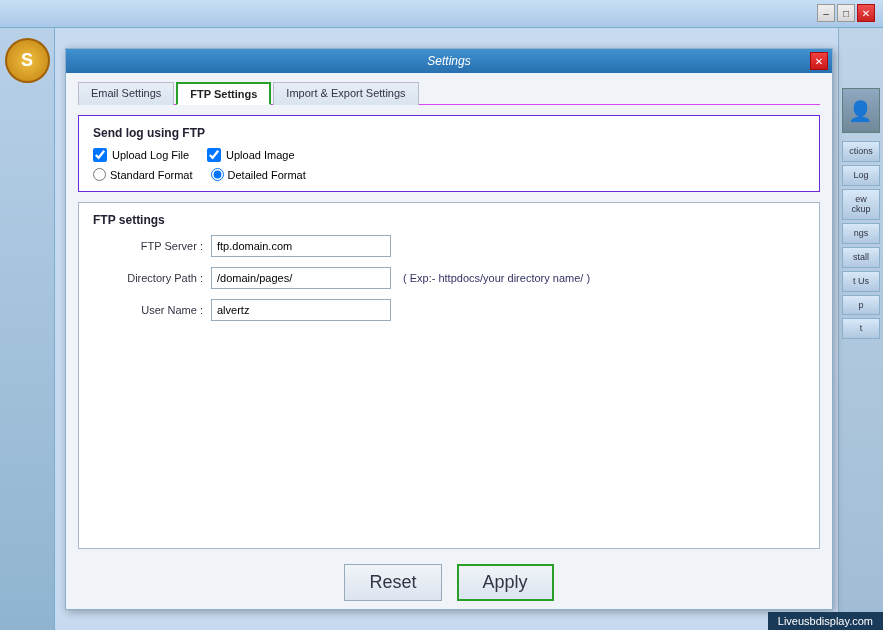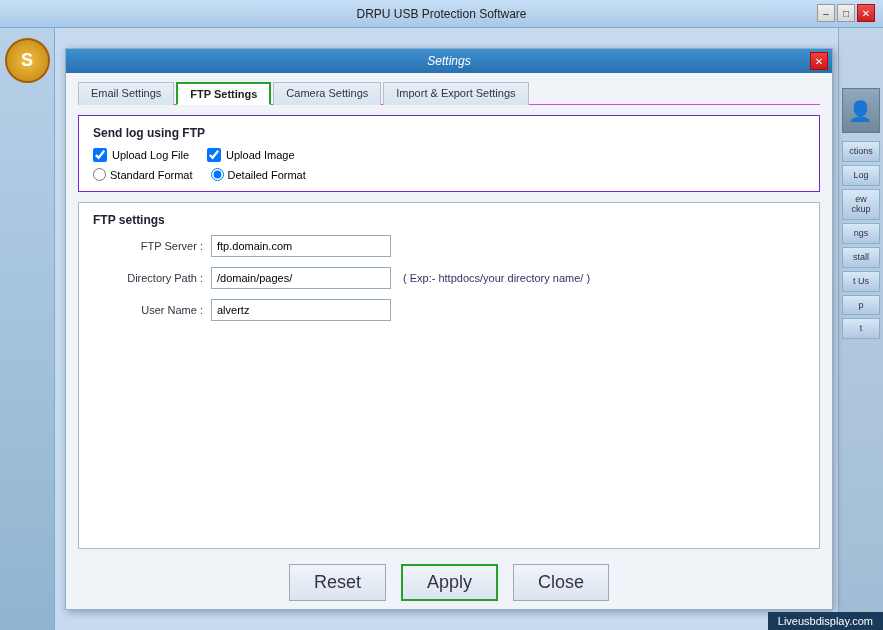--- a/index.html
+++ b/index.html
@@ -333,21 +333,20 @@
       font-size: 11px;
       color: white;
     }
   </style>
 </head>
 <body>
 
 <div class="app-window">
 
   <div class="title-bar">
-    <span class="title-bar-text">DRPU USB Protection Software</span>
     <div class="title-bar-controls">
       <div class="title-btn">–</div>
       <div class="title-btn">□</div>
       <div class="title-btn close">✕</div>
     </div>
   </div>
 
   <div class="main-content">
 
     <div class="sidebar">
@@ -365,23 +364,20 @@
         </div>
 
         <div class="dialog-body">
 
           <div class="tabs-container">
             <div class="tab">
               <span>Email Settings</span>
             </div>
             <div class="tab active">
               <span>FTP Settings</span>
-            </div>
-            <div class="tab">
-              <span>Camera Settings</span>
             </div>
             <div class="tab">
               <span>Import &amp; Export Settings</span>
             </div>
           </div>
 
           <div class="section-panel">
             <div class="section-title">Send log using FTP</div>
             <div class="checkbox-row">
               <div class="checkbox-item">
@@ -422,21 +418,20 @@
             <div class="form-row">
               <span class="form-label">User Name :</span>
               <input type="text" class="form-input" value="alvertz" style="">
             </div>
 
           </div>
 
           <div class="bottom-buttons">
             <button class="bottom-btn">Reset</button>
             <button class="bottom-btn apply">Apply</button>
-            <button class="bottom-btn">Close</button>
           </div>
         </div>
       </div>
     </div>
 
     <div class="right-sidebar">
       <div class="avatar-right">
         <span style="font-size:20px; color:#ccc;">👤</span>
       </div>
       <div class="right-btn">ctions</div>

